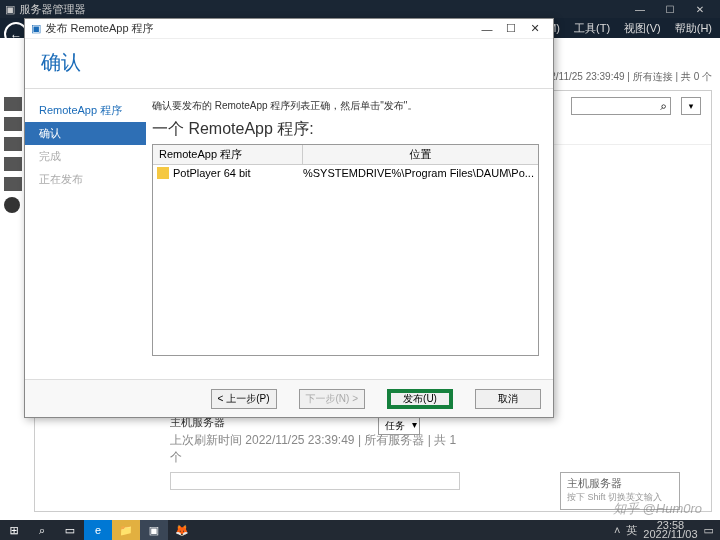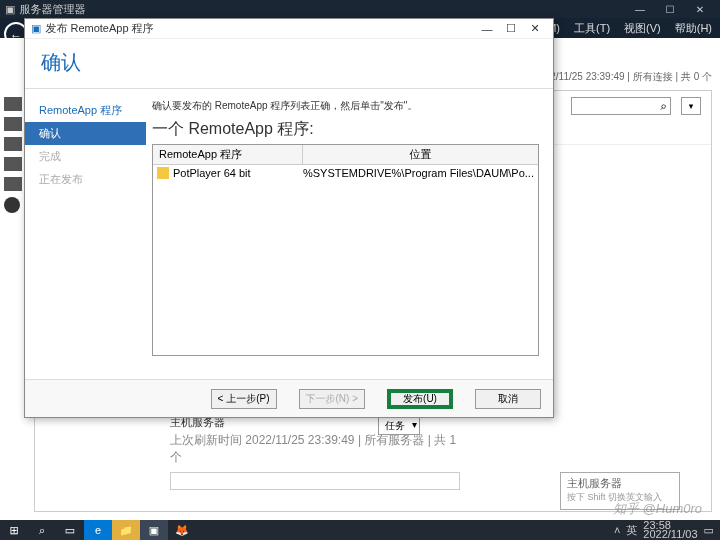--- a/index.html
+++ b/index.html
@@ -58,21 +58,21 @@
 .dlg-footer{position:absolute;bottom:0;left:0;right:0;height:38px;border-top:1px solid #ddd;display:flex;align-items:center;justify-content:flex-end;padding:0 12px;gap:22px;background:#f8f8f8}
 .dlg-btn{min-width:66px;height:20px;border:1px solid #999;background:#f0f0f0;font-size:10px;display:flex;align-items:center;justify-content:center;padding:0 6px}
 .dlg-btn.disabled{color:#aaa}
 .dlg-btn.primary{border:4px solid #15803d}
 
 .taskbar{position:absolute;bottom:0;left:0;width:720px;height:20px;background:#222933;display:flex;align-items:center}
 .tb-item{width:28px;height:20px;display:flex;align-items:center;justify-content:center;color:#fff;font-size:11px}
 .tb-item.active{background:#3a4656}
 .tb-spacer{flex:1}
 .tb-tray{display:flex;align-items:center;color:#ccc;font-size:9px;padding:0 6px;gap:6px}
-.tb-clock{text-align:left;line-height:9px}
+.tb-clock{text-align:center;line-height:9px}
 </style>
 </head>
 <body>
 
 <div class="main-window">
   <div class="main-titlebar">
     <span style="margin-right:4px">▣</span>
     <span class="title-text">服务器管理器</span>
     <div class="win-controls">
       <div class="win-btn">—</div>

